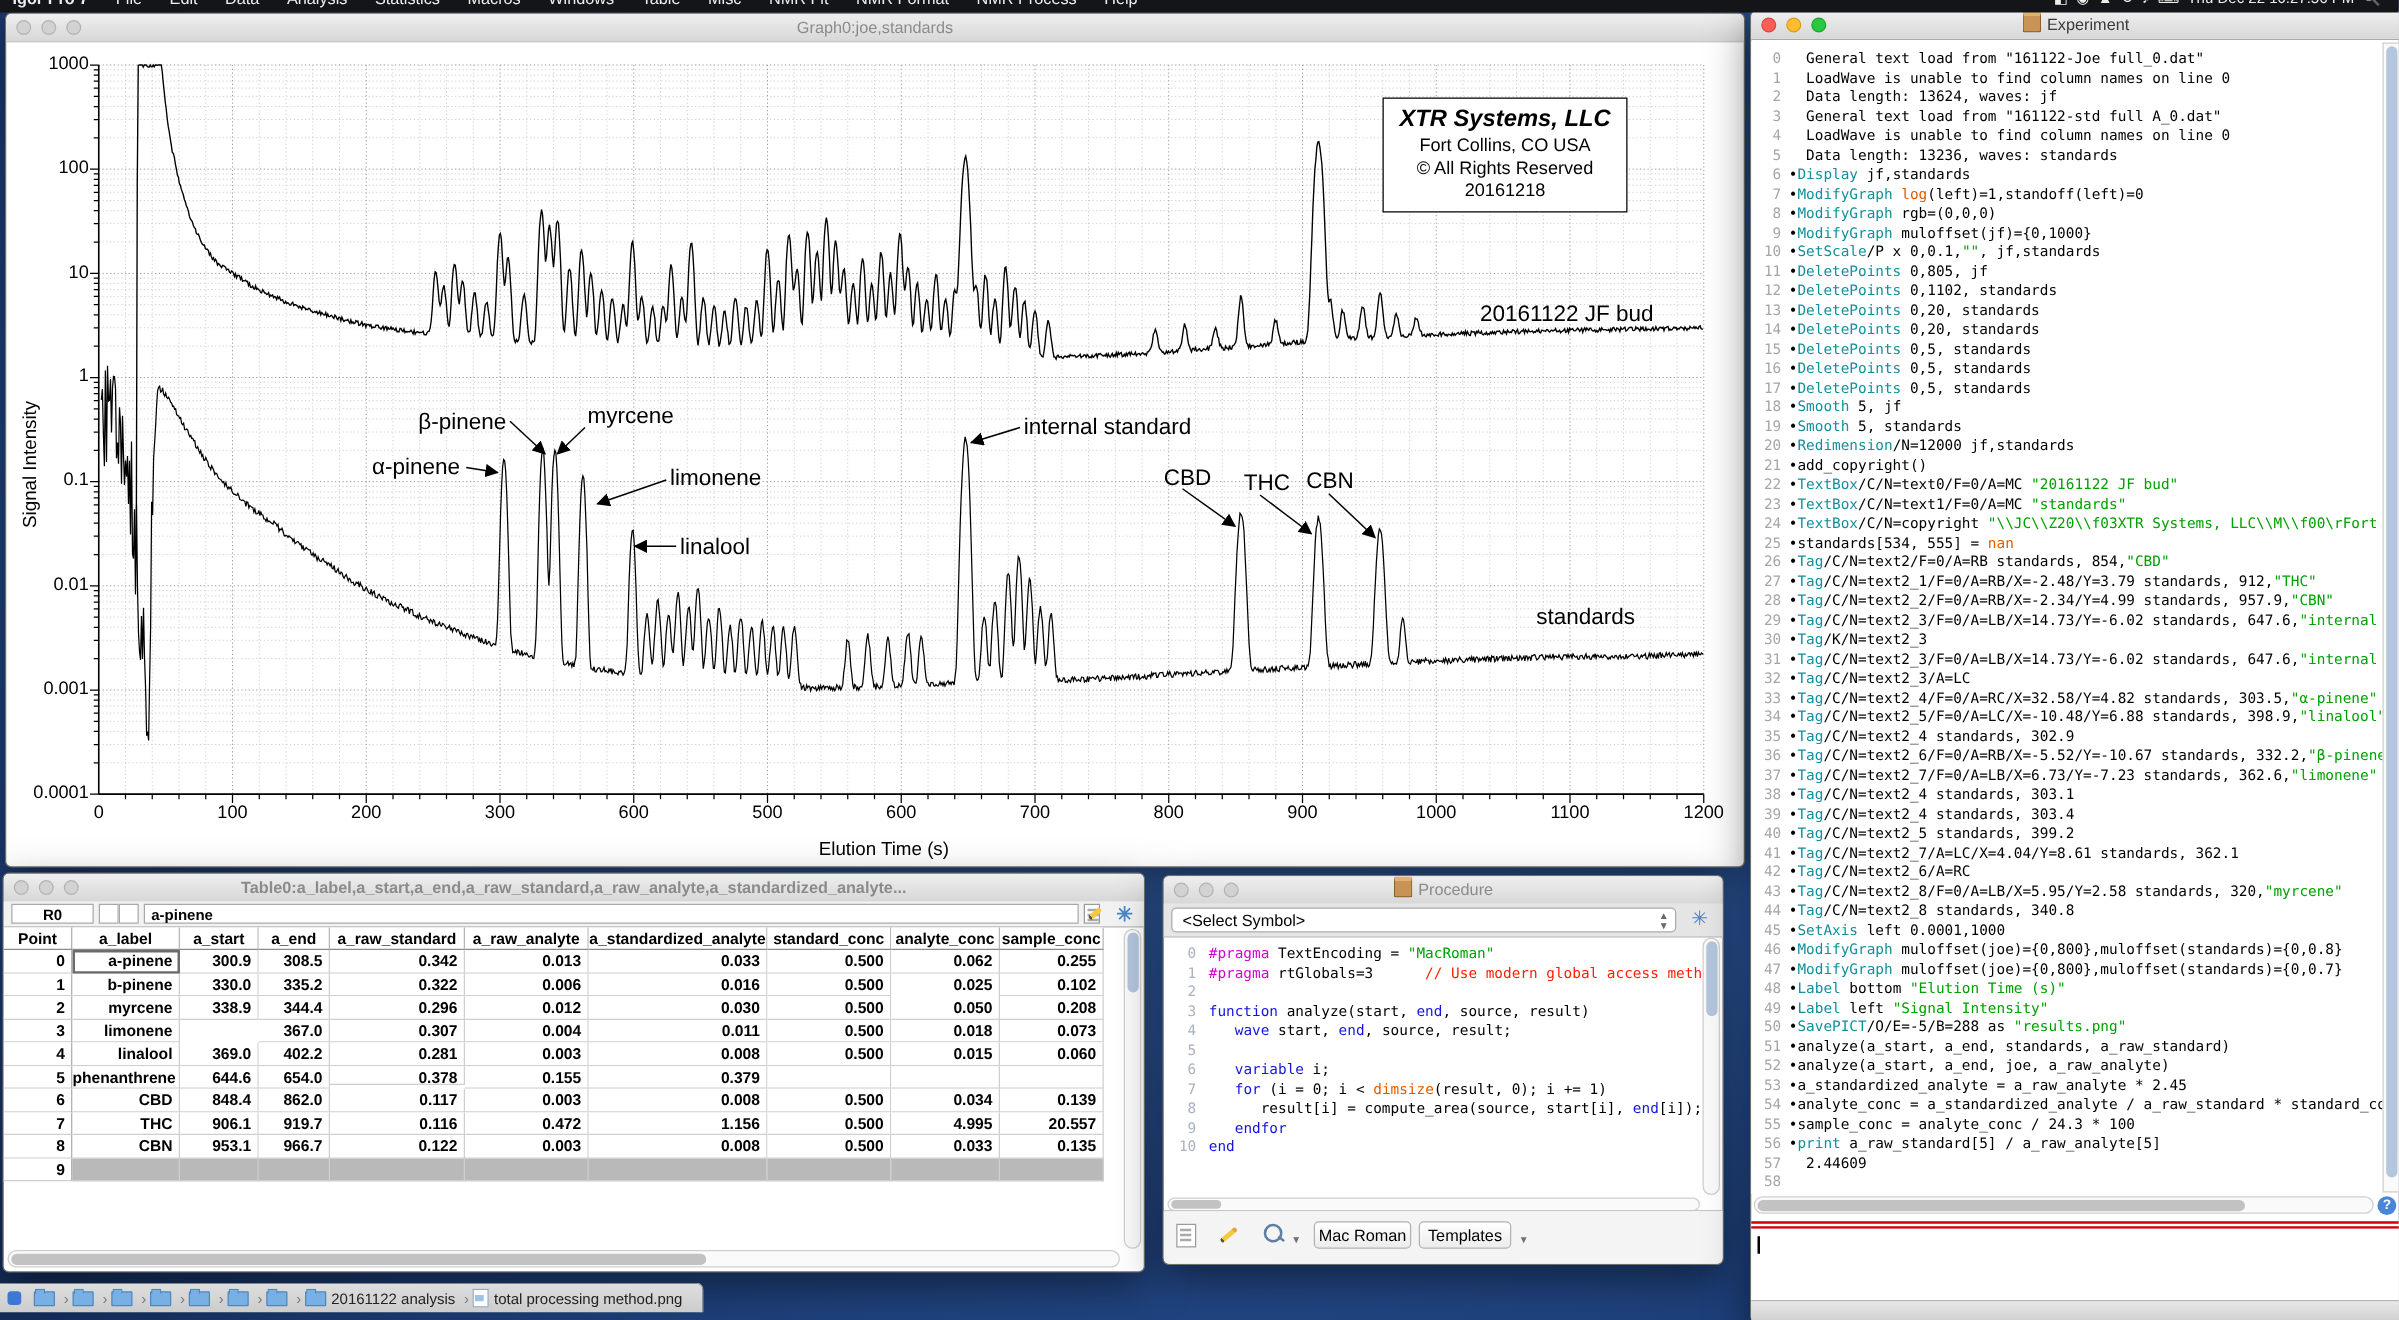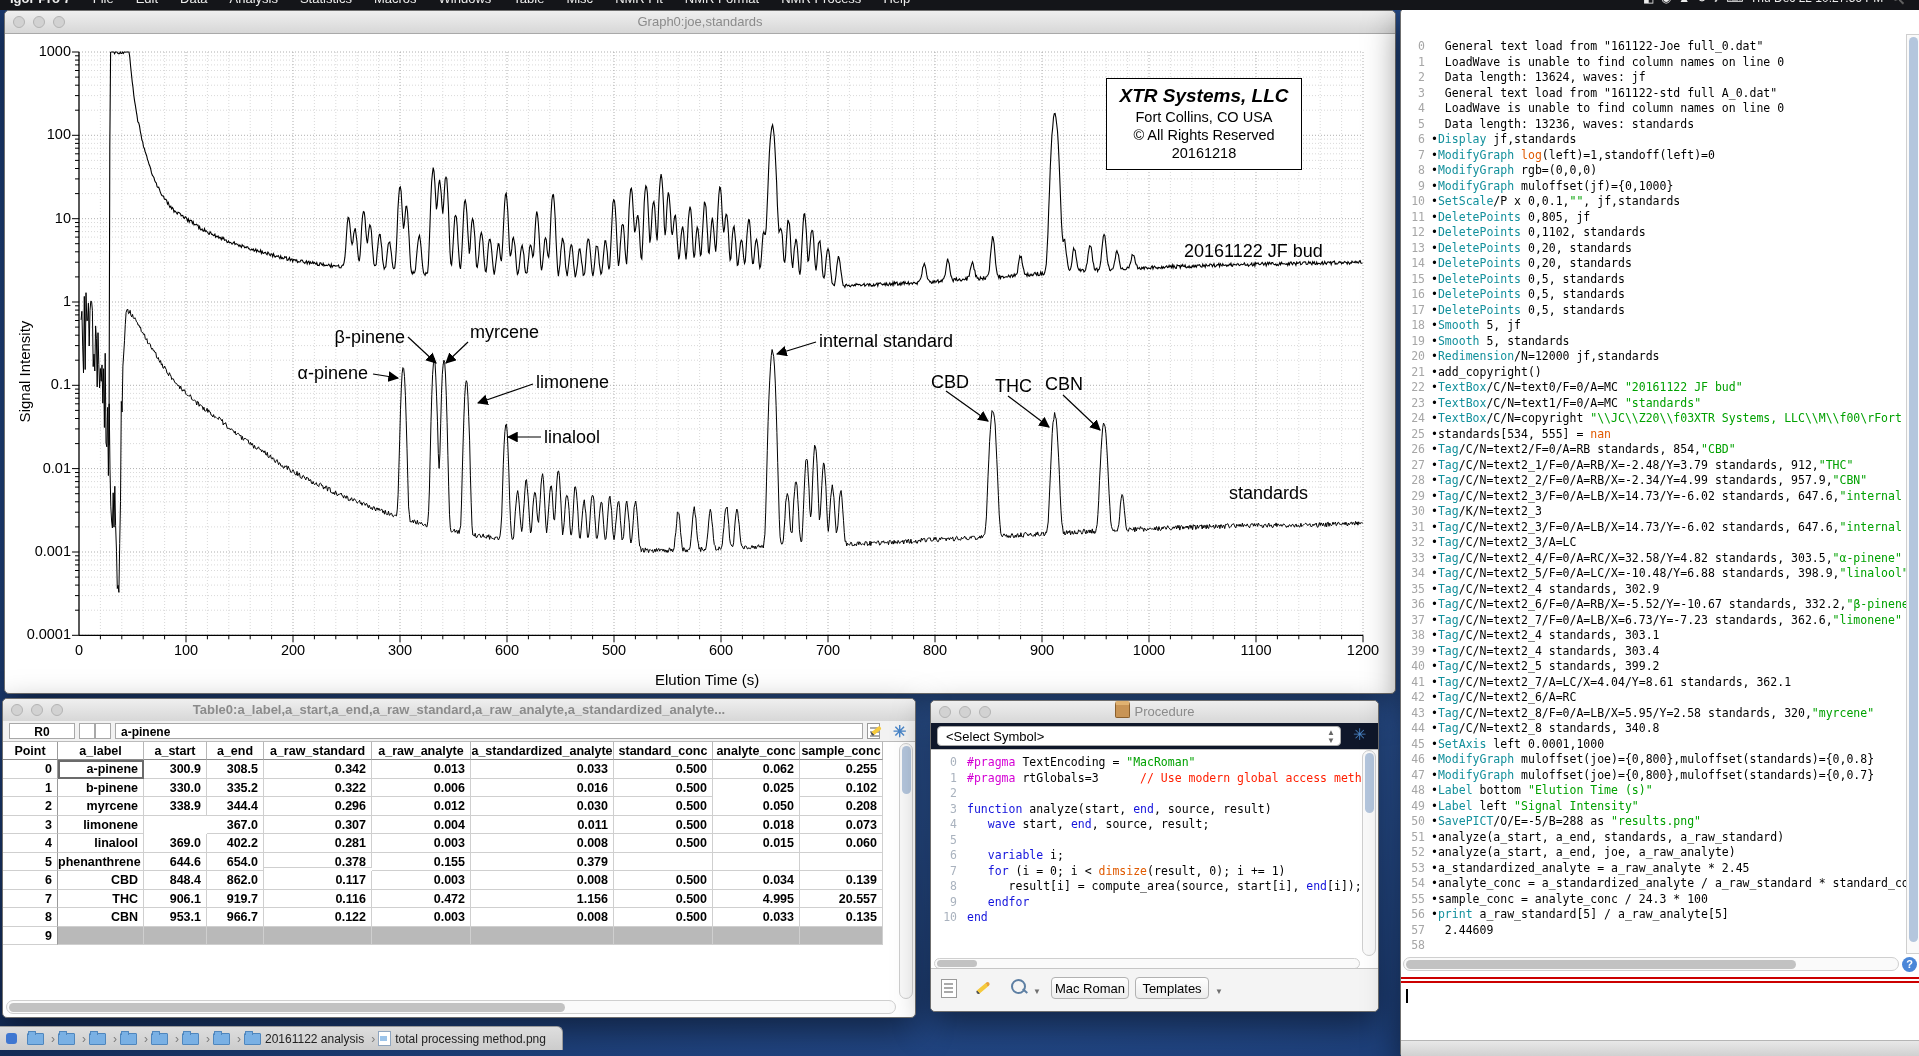--- a/index.html
+++ b/index.html
@@ -46,21 +46,21 @@
   .tcell.hdr{text-align:center;padding-right:0;border-bottom:1px solid #8a8a8a;border-right:1px solid #b7b7b7;}
   .tcell.rownum{border-right:1px solid #9a9a9a;}
   .tcell.gray{background:#b9b9b9;}
   .tcell.selcell{outline:2px solid #6b6b6b;outline-offset:-2px;}
   .scroll-h{position:absolute;height:14px;background:#fafafa;border:1px solid #cfcfcf;box-sizing:border-box;border-radius:7px;}
   .scroll-v{position:absolute;width:14px;background:#fafafa;border:1px solid #cfcfcf;box-sizing:border-box;border-radius:7px;}
   .thumb{position:absolute;background:#c2c2c2;border-radius:6px;}
   .thumb.blue{background:#b4c6dd;}
   
   #proc-win{left:930px;top:700px;width:447px;height:310px;}
-  #symbolbar{position:absolute;left:0;top:22px;width:100%;height:26px;background:#0f172a;border-bottom:1px solid #c2c2c2;}
+  #symbolbar{position:absolute;left:0;top:22px;width:100%;height:26px;background:#e5e5e5;border-bottom:1px solid #c2c2c2;}
   #symbol-select{position:absolute;left:6px;top:3px;width:404px;height:20px;background:#fff;border:1px solid #ababab;
                  border-radius:4px;font-size:13px;line-height:20px;padding-left:8px;box-sizing:border-box;}
   .updown{position:absolute;right:5px;top:2px;font-size:8px;color:#666;line-height:8px;text-align:center;}
   .gear{position:absolute;font-size:16px;color:#4a86c8;}
   .codeline{height:15.5px;line-height:15.5px;white-space:pre;font-family:"DejaVu Sans Mono","Liberation Mono",monospace;font-size:11.5px;}
   .lnum{display:inline-block;width:26px;text-align:right;color:#a9b2be;margin-right:10px;}
   .c-k{color:#000;} .c-b{color:#1414dc;} .c-g{color:#00a100;} .c-m{color:#d400d4;}
   .c-o{color:#e05a00;} .c-r{color:#ff1e00;} .c-t{color:#12909c;}
   #proc-toolbar{position:absolute;left:0;bottom:0;width:100%;height:42px;background:#f4f4f4;border-top:1px solid #c6c6c6;border-radius:0 0 5px 5px;}
   .tb-btn{position:absolute;top:8px;height:22px;background:linear-gradient(#fff,#ececec);border:1px solid #b2b2b2;
@@ -398,20 +398,28 @@
         <div class="mag-ic"></div>
       </div>
     <span class="dd-arrow" style="position:absolute;left:100px;top:18px;">▼</span>
     <div class="tb-btn" style="left:120px;width:78px;">Mac Roman</div>
     <div class="tb-btn" style="left:204px;width:74px;">Templates</div>
     <span class="dd-arrow" style="position:absolute;left:282px;top:18px;">▼</span>
   </div>
 </div>
 
 <div class="window" id="exp-win">
+  <div class="titlebar active">
+    <div class="lights">
+      <div class="light red"></div>
+      <div class="light yellow"></div>
+      <div class="light green"></div>
+    </div>
+    <span class="boxicon"></span><span>Experiment</span>
+  </div>
   <div id="history">
       <div class="hline"><span class="hnum">0</span><span>  </span><span>General text load from "161122-Joe full_0.dat"</span></div>
       <div class="hline"><span class="hnum">1</span><span>  </span><span>LoadWave is unable to find column names on line 0</span></div>
       <div class="hline"><span class="hnum">2</span><span>  </span><span>Data length: 13624, waves: jf</span></div>
       <div class="hline"><span class="hnum">3</span><span>  </span><span>General text load from "161122-std full A_0.dat"</span></div>
       <div class="hline"><span class="hnum">4</span><span>  </span><span>LoadWave is unable to find column names on line 0</span></div>
       <div class="hline"><span class="hnum">5</span><span>  </span><span>Data length: 13236, waves: standards</span></div>
       <div class="hline"><span class="hnum">6</span><span>•</span><span class="c-t">Display</span> jf,standards</div>
       <div class="hline"><span class="hnum">7</span><span>•</span><span class="c-t">ModifyGraph</span> <span class="c-o">log</span>(left)=1,standoff(left)=0</div>
       <div class="hline"><span class="hnum">8</span><span>•</span><span class="c-t">ModifyGraph</span> rgb=(0,0,0)</div>

